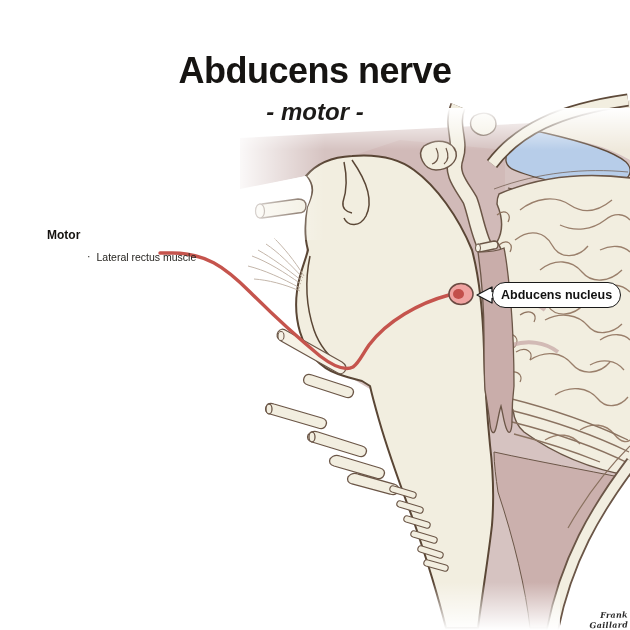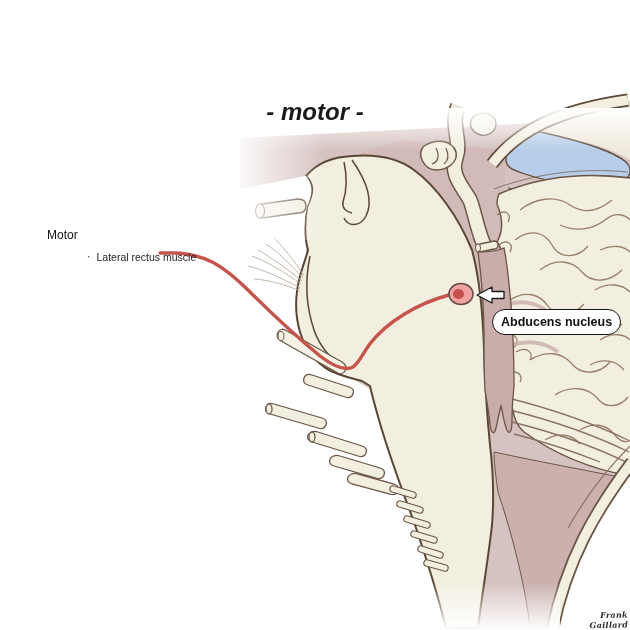--- a/index.html
+++ b/index.html
@@ -4,26 +4,26 @@
 <style>
   html,body{margin:0;padding:0;background:#fff;}
   #stage{position:relative;width:630px;height:630px;background:#ffffff;overflow:hidden;
          font-family:"Liberation Sans",sans-serif;}
   #art{position:absolute;left:0;top:0;width:630px;height:630px;z-index:1;}
   .title{position:absolute;left:0;top:26px;width:100%;text-align:center;z-index:3;
          font-size:36px;font-weight:bold;letter-spacing:-0.5px;color:#161412;}
   .subtitle{position:absolute;left:0;top:98px;width:100%;text-align:center;z-index:3;
          font-size:24px;font-weight:bold;font-style:italic;color:#1c1a18;}
   .legend{position:absolute;left:47px;top:228px;z-index:3;color:#14120f;}
-  .legend h3{margin:0;font-size:12px;font-weight:normal;}
+  .legend h3{margin:0;font-size:12px;font-weight:bold;}
   .legend .item{margin-top:9px;font-size:10.5px;color:#262420;margin-left:40px;}
   .legend .bullet{display:inline-block;margin-right:6px;transform:translateY(-1px);}
   .callout{position:absolute;left:492px;top:282px;z-index:4;background:#ffffff;
          border:1.6px solid #191919;border-radius:14px;padding:3px 8px;
-         font-size:12.5px;font-weight:bold;color:#111;white-space:nowrap;line-height:18px;margin-top:27px;}
+         font-size:12.5px;font-weight:bold;color:#111;white-space:nowrap;line-height:18px;}
   .attribution{position:absolute;left:0;top:608px;width:100%;text-align:center;z-index:3;
          font-size:10.5px;font-style:italic;color:#c9c7c5;letter-spacing:0.2px;}
   .credit{position:absolute;right:2px;top:610px;width:58px;z-index:4;text-align:right;}
   .signature{font-family:"DejaVu Serif",serif;font-style:italic;font-weight:bold;
          font-size:8px;color:#2b2b2b;letter-spacing:0.3px;transform:rotate(-1deg);}
   .ccbadge{display:block;margin:1px auto 0 auto;}
   .site{font-size:7.5px;color:#101010;margin-top:0px;margin-left:40px;}
 </style>
 </head>
 <body>
@@ -257,20 +257,21 @@
       <ellipse cx="458.5" cy="294" rx="5.5" ry="5" fill="#c34f4b"></ellipse>
     </g>
 
     <polygon points="477,295 492,287 492,291.5 504,291.5 504,298.5 492,298.5 492,303" fill="#ffffff" stroke="#1a1a1a" stroke-width="1.3" stroke-linejoin="round"></polygon>
 
     <rect x="230" y="108" width="402" height="42" fill="url(#fadeTop)"></rect>
     <rect x="230" y="120" width="95" height="120" fill="url(#fadeLeft)"></rect>
     <rect x="360" y="582" width="200" height="48" fill="url(#fadeBottom)"></rect>
   </svg>
 
+  <h1 class="title">Abducens nerve</h1>
   <div class="subtitle">- motor -</div>
 
   <div class="legend">
     <h3>Motor</h3>
     <div class="item">
       <span class="bullet">·</span><span>Lateral rectus muscle</span>
     </div>
   </div>
 
   <div class="callout">Abducens nucleus</div>

